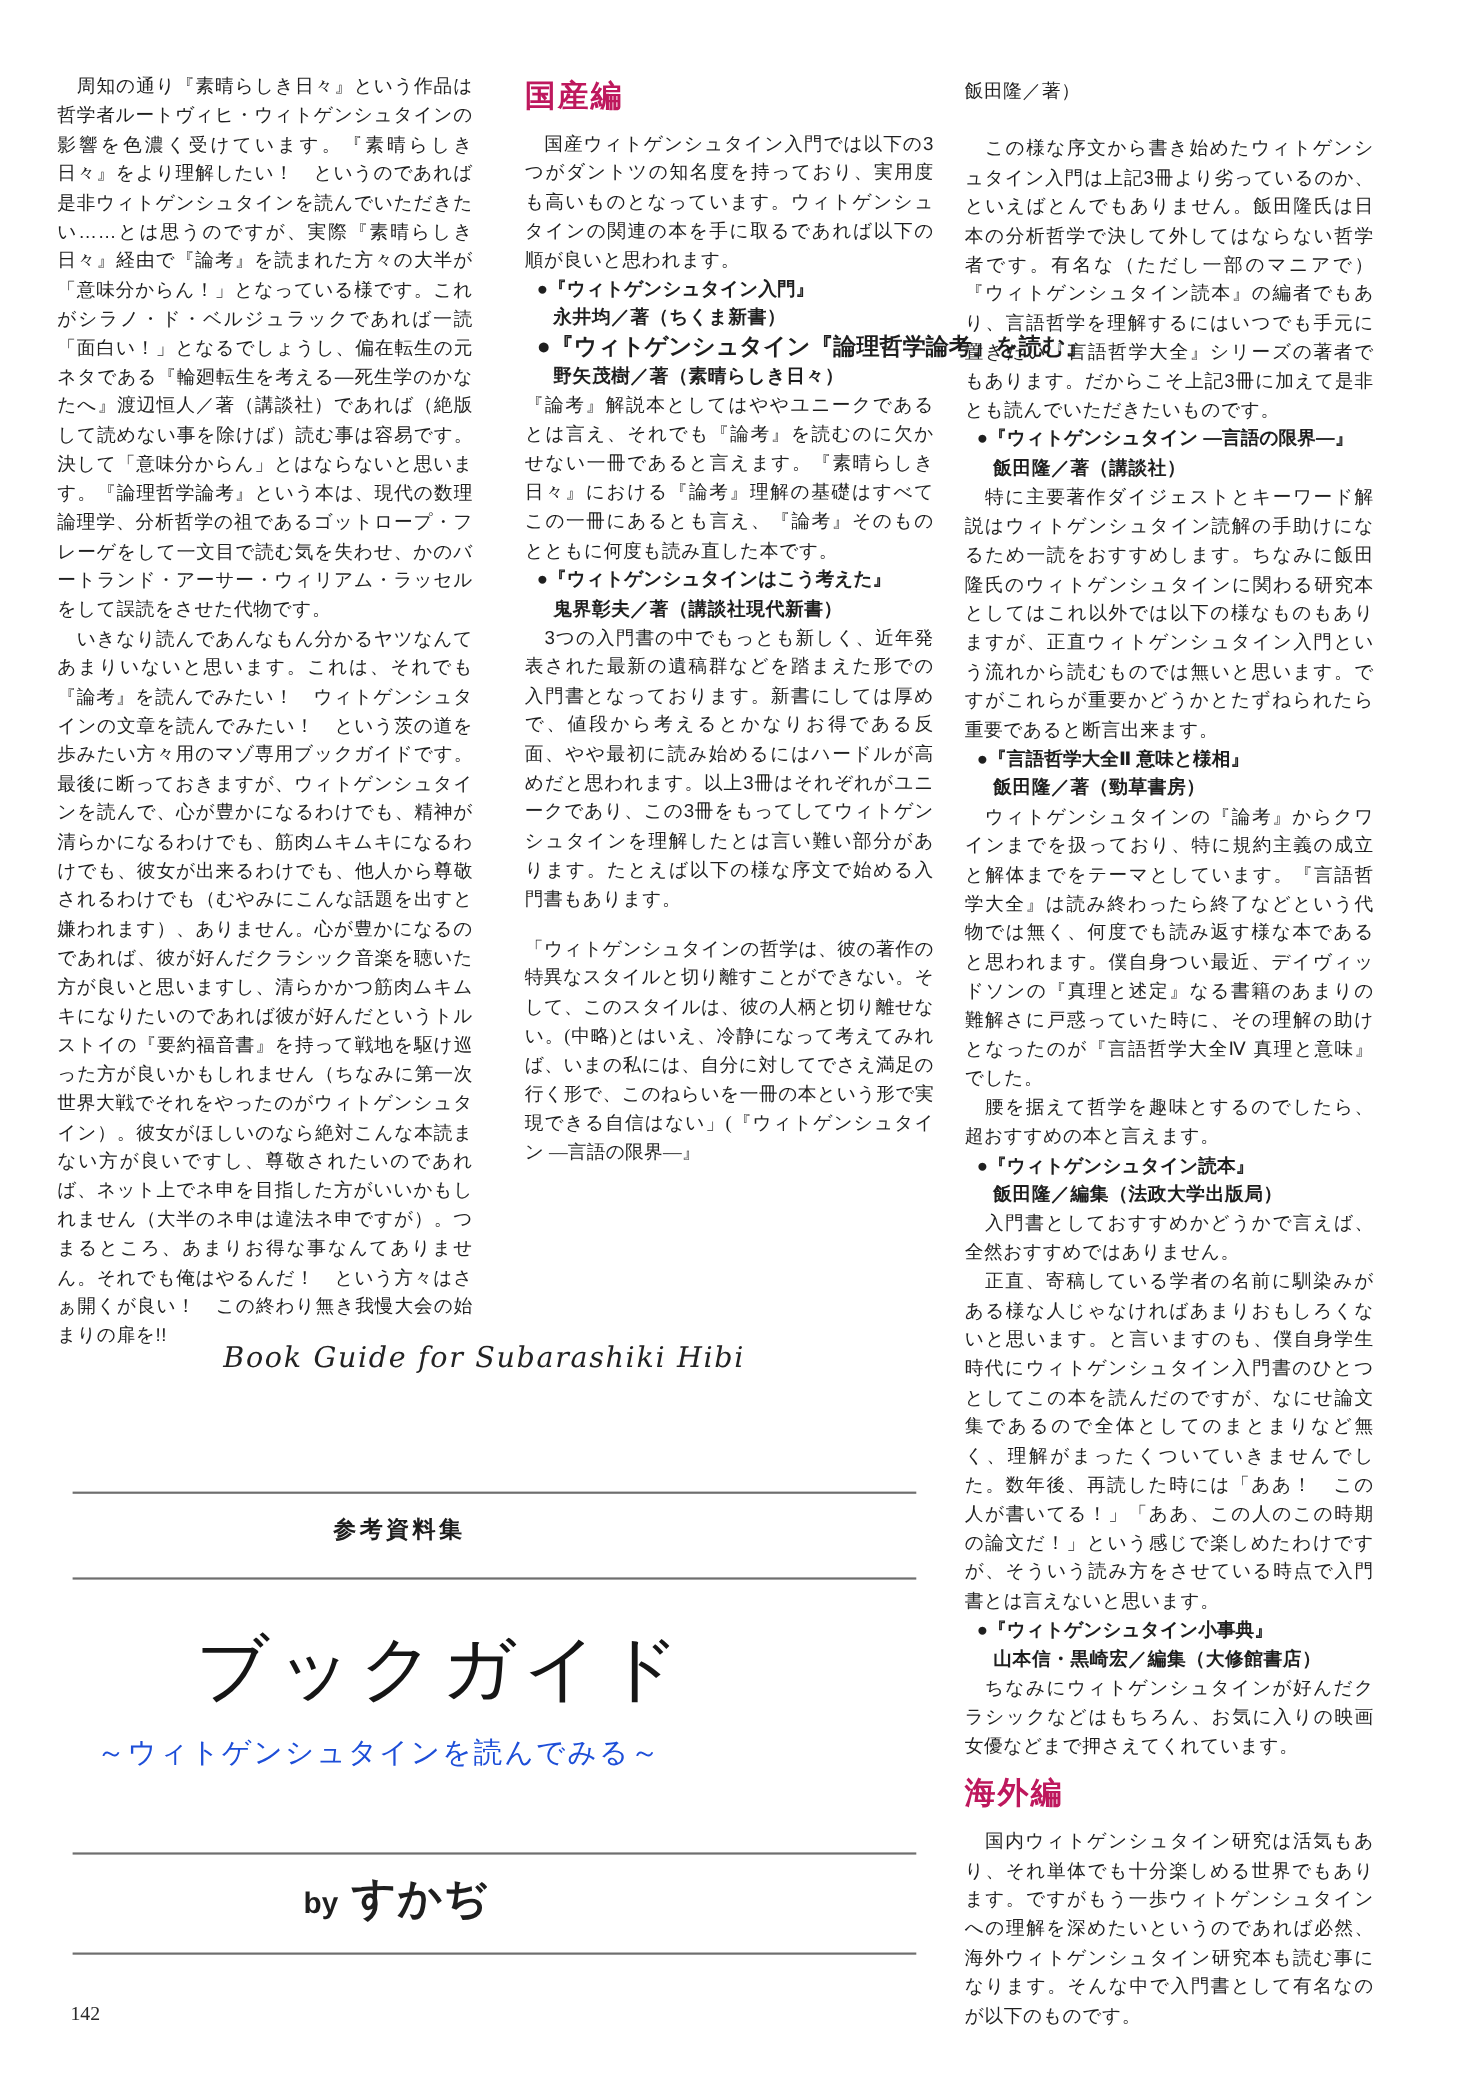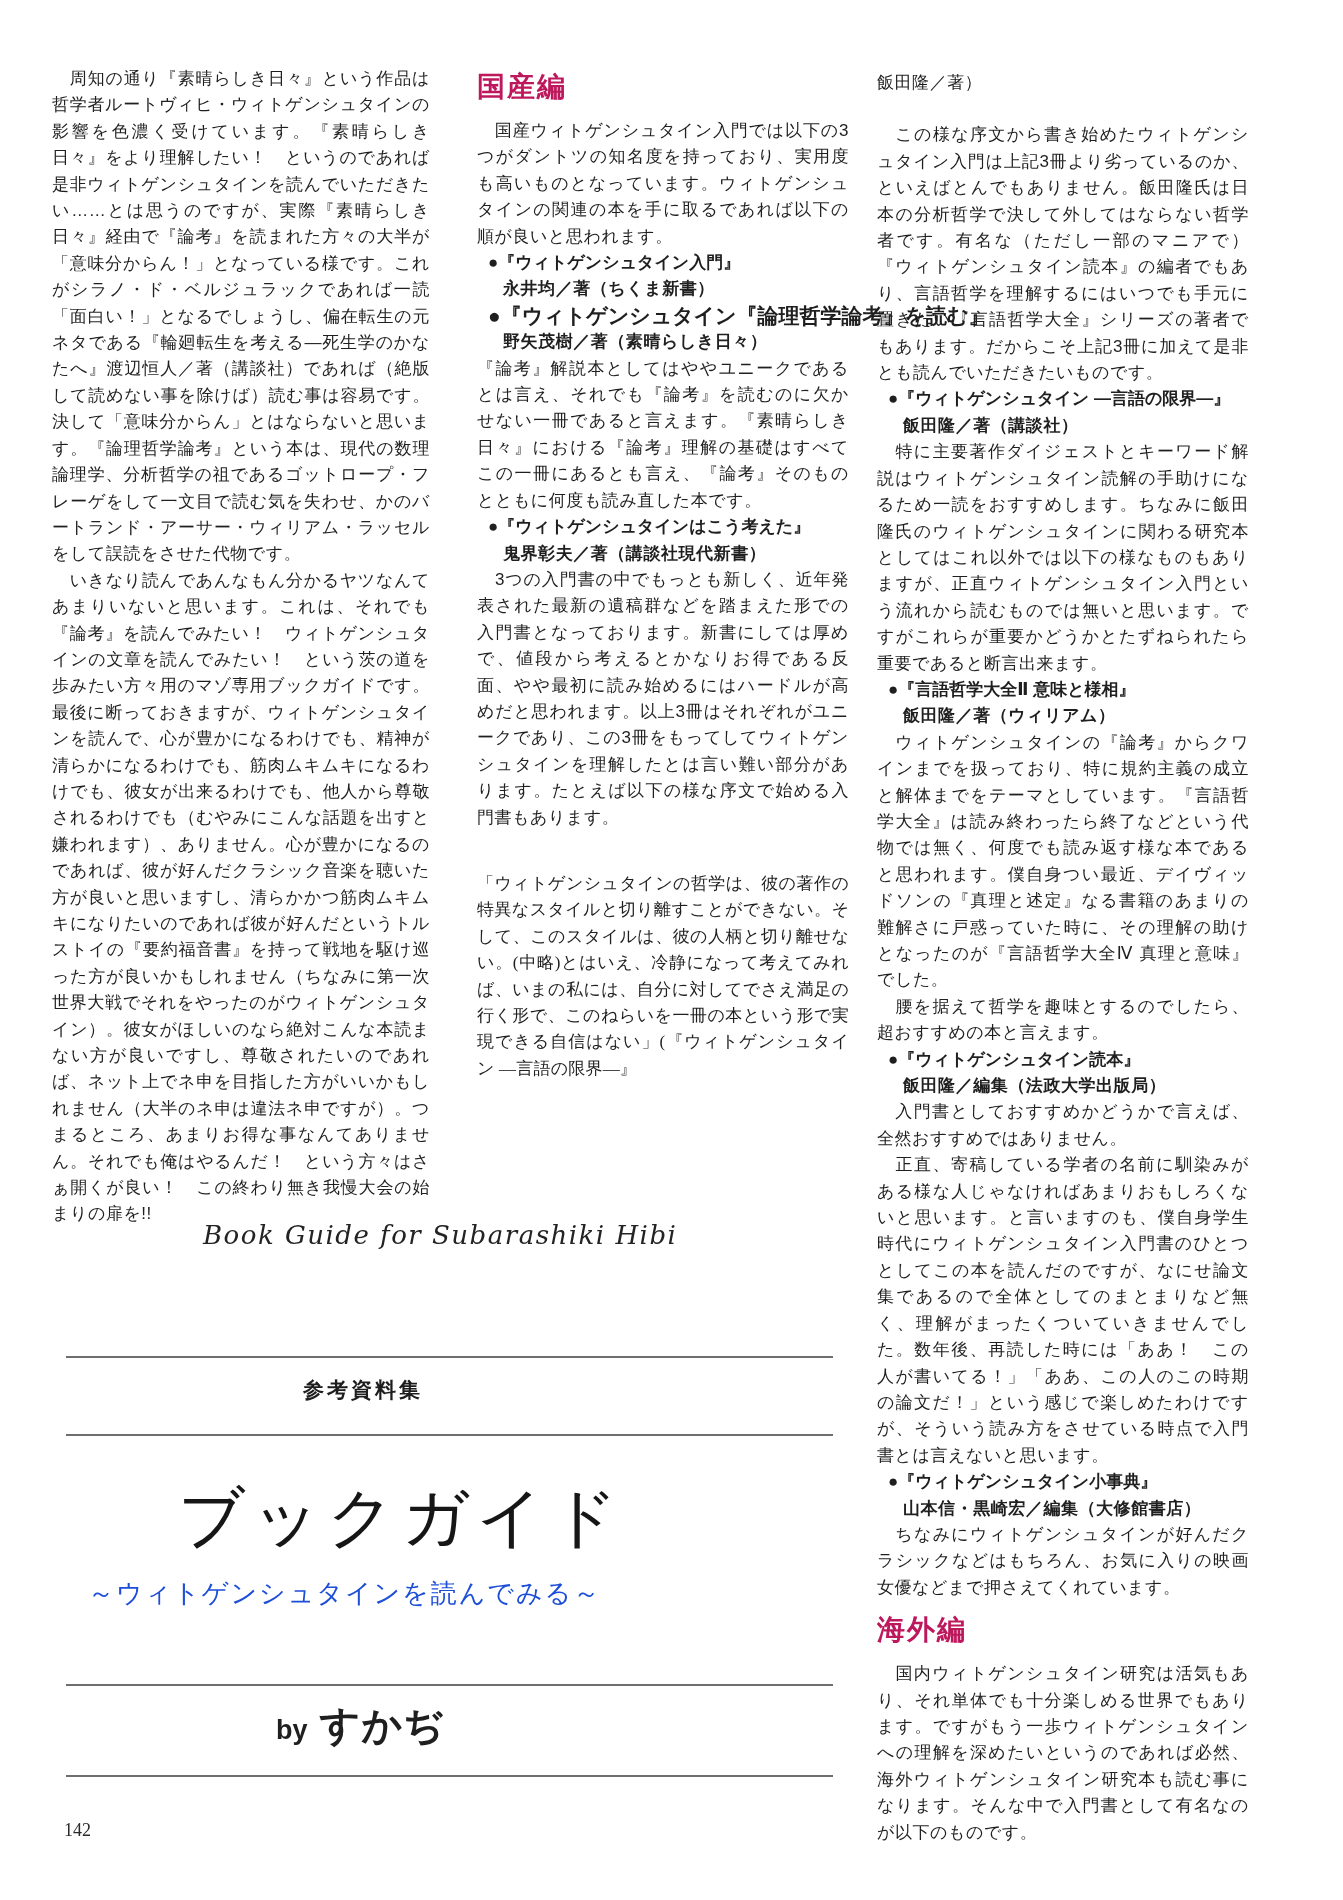--- a/index.html
+++ b/index.html
@@ -22,21 +22,21 @@
   .blk.colheader{
     font-size:28px;font-weight:600;color:#be185d;
     line-height:34px;letter-spacing:2px;margin:0 0 14px 0;
   }
   .blk.colheader:not(:first-child){margin-top:12px;}
   .blk.bullet{font-weight:bold;white-space:nowrap;letter-spacing:0;margin-left:11px;}
   .blk.narrow{font-size:21px;}
   .blk.author{font-weight:bold;text-indent:26px;}
   .blk.quote{
     font-family:"Liberation Serif","DejaVu Serif",serif;
-    margin-top:40px;letter-spacing:0.2px;text-align:justify;
+    margin-top:19px;letter-spacing:0.2px;text-align:justify;
   }
   .blk.gap{height:26px;}
 
   
   .script-caption{
     position:absolute;left:203px;top:1220px;
     font-family:"DejaVu Serif","Liberation Serif",serif;
     font-style:italic;font-size:26px;letter-spacing:1.5px;color:#232323;
     white-space:nowrap;
   }
@@ -97,21 +97,21 @@
       <div class="blk quote">「ウィトゲンシュタインの哲学は、彼の著作の特異なスタイルと切り離すことができない。そして、このスタイルは、彼の人柄と切り離せない。(中略)とはいえ、冷静になって考えてみれば、いまの私には、自分に対してでさえ満足の行く形で、このねらいを一冊の本という形で実現できる自信はない」(『ウィトゲンシュタイン ―言語の限界―』</div>
     </div>
   <div id="col3" class="col">
       <div class="blk cont">飯田隆／著）</div>
       <div class="blk gap"></div>
       <div class="blk p">　この様な序文から書き始めたウィトゲンシュタイン入門は上記3冊より劣っているのか、といえばとんでもありません。飯田隆氏は日本の分析哲学で決して外してはならない哲学者です。有名な（ただし一部のマニアで）『ウィトゲンシュタイン読本』の編者でもあり、言語哲学を理解するにはいつでも手元に置きたい『言語哲学大全』シリーズの著者でもあります。だからこそ上記3冊に加えて是非とも読んでいただきたいものです。</div>
       <div class="blk bullet">●『ウィトゲンシュタイン ―言語の限界―』</div>
       <div class="blk author">飯田隆／著（講談社）</div>
       <div class="blk p">　特に主要著作ダイジェストとキーワード解説はウィトゲンシュタイン読解の手助けになるため一読をおすすめします。ちなみに飯田隆氏のウィトゲンシュタインに関わる研究本としてはこれ以外では以下の様なものもありますが、正直ウィトゲンシュタイン入門という流れから読むものでは無いと思います。ですがこれらが重要かどうかとたずねられたら重要であると断言出来ます。</div>
       <div class="blk bullet">●『言語哲学大全Ⅱ 意味と様相』</div>
-      <div class="blk author">飯田隆／著（ウィリアム）</div>
+      <div class="blk author">飯田隆／著（勁草書房）</div>
       <div class="blk p">　ウィトゲンシュタインの『論考』からクワインまでを扱っており、特に規約主義の成立と解体までをテーマとしています。『言語哲学大全』は読み終わったら終了などという代物では無く、何度でも読み返す様な本であると思われます。僕自身つい最近、デイヴィッドソンの『真理と述定』なる書籍のあまりの難解さに戸惑っていた時に、その理解の助けとなったのが『言語哲学大全Ⅳ 真理と意味』でした。</div>
       <div class="blk p">　腰を据えて哲学を趣味とするのでしたら、超おすすめの本と言えます。</div>
       <div class="blk bullet">●『ウィトゲンシュタイン読本』</div>
       <div class="blk author">飯田隆／編集（法政大学出版局）</div>
       <div class="blk p">　入門書としておすすめかどうかで言えば、全然おすすめではありません。</div>
       <div class="blk p">　正直、寄稿している学者の名前に馴染みがある様な人じゃなければあまりおもしろくないと思います。と言いますのも、僕自身学生時代にウィトゲンシュタイン入門書のひとつとしてこの本を読んだのですが、なにせ論文集であるので全体としてのまとまりなど無く、理解がまったくついていきませんでした。数年後、再読した時には「ああ！　この人が書いてる！」「ああ、この人のこの時期の論文だ！」という感じで楽しめたわけですが、そういう読み方をさせている時点で入門書とは言えないと思います。</div>
       <div class="blk bullet">●『ウィトゲンシュタイン小事典』</div>
       <div class="blk author">山本信・黒崎宏／編集（大修館書店）</div>
       <div class="blk p">　ちなみにウィトゲンシュタインが好んだクラシックなどはもちろん、お気に入りの映画女優などまで押さえてくれています。</div>
       <div class="blk colheader">海外編</div>

